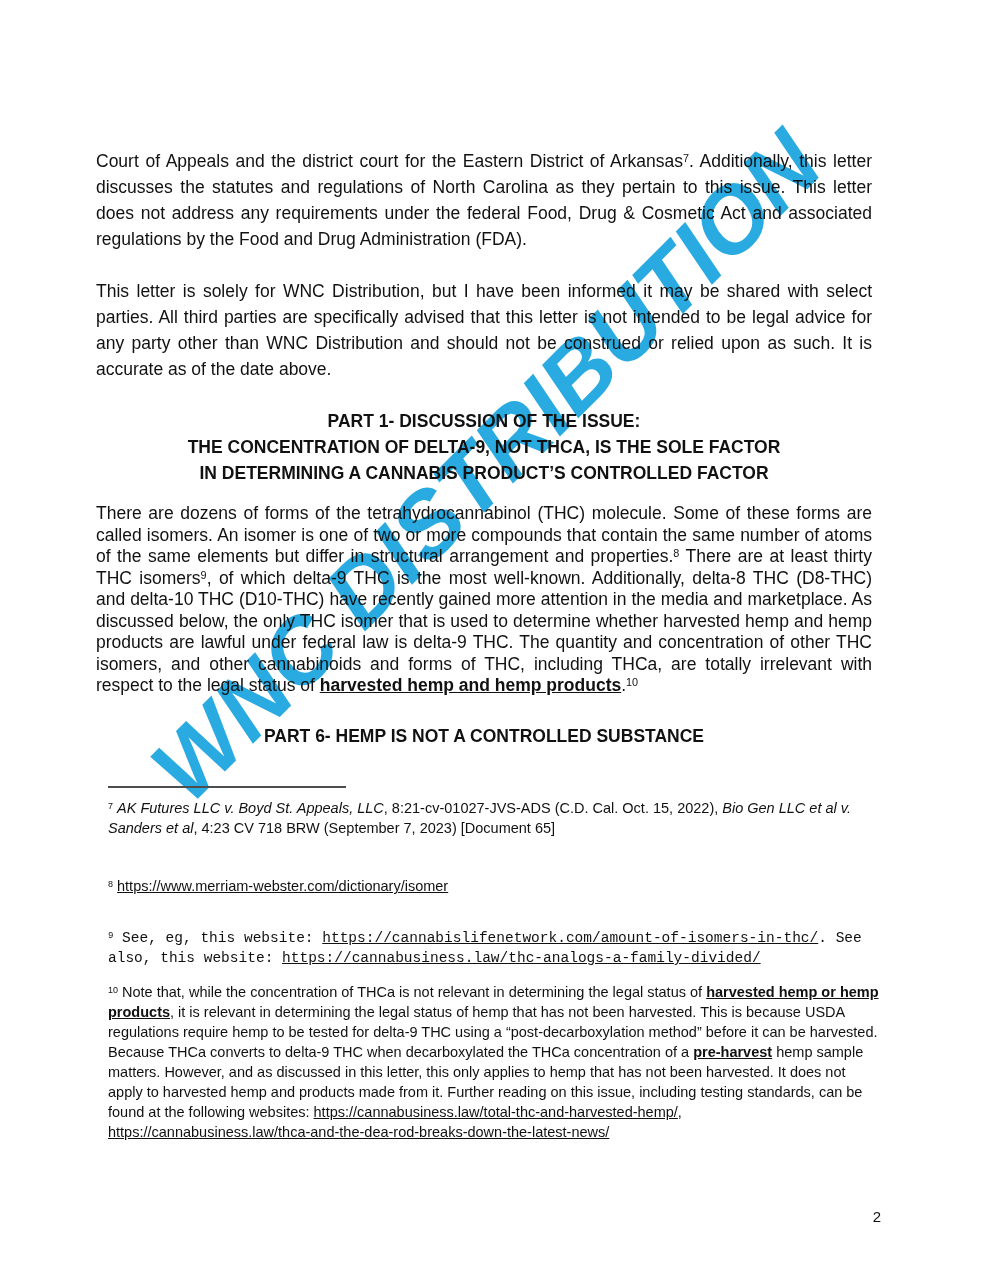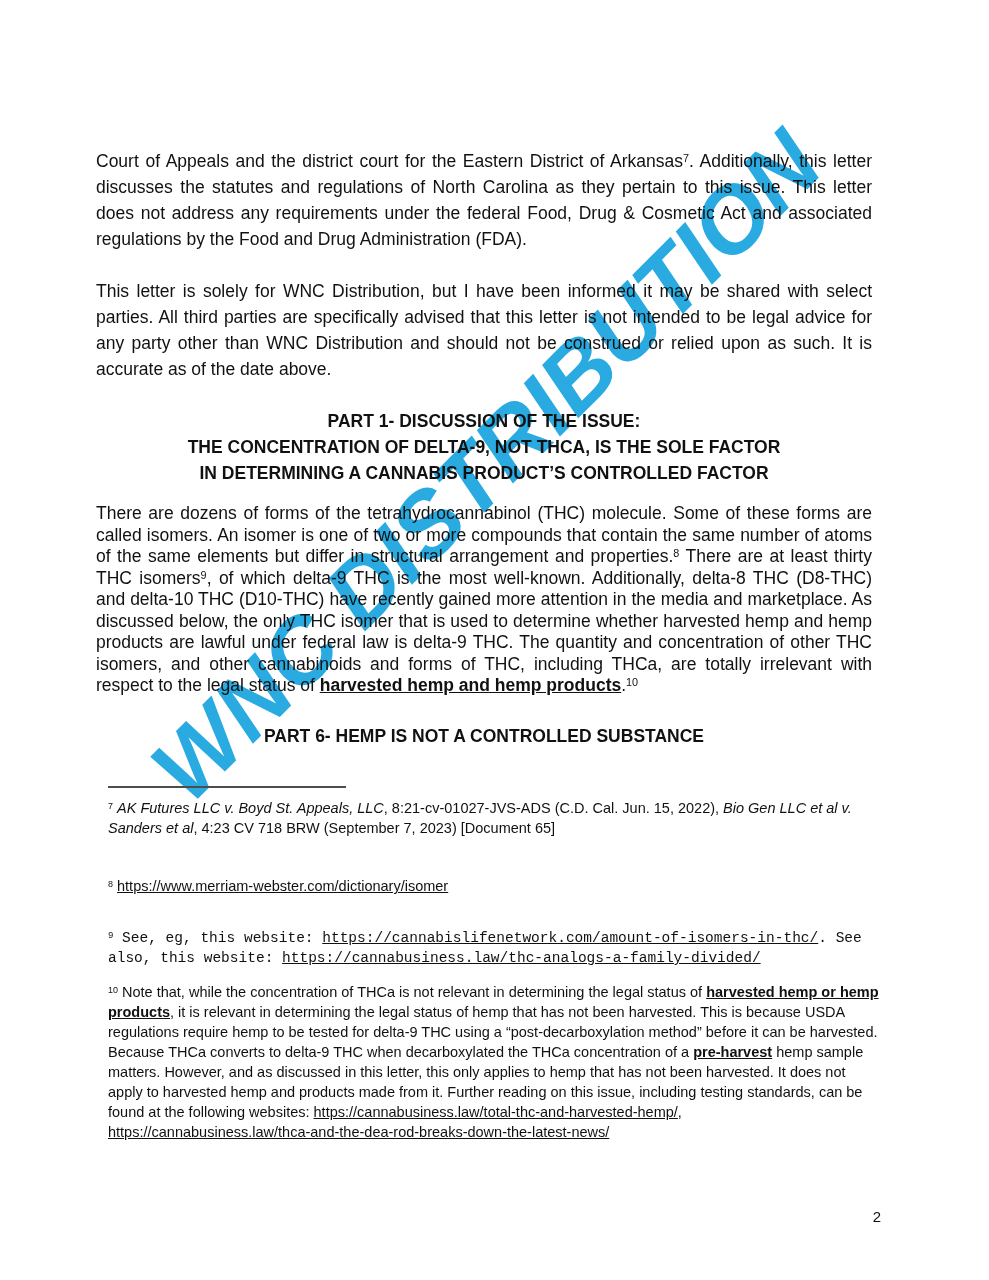--- a/index.html
+++ b/index.html
@@ -68,21 +68,21 @@
       <div>PART 1- DISCUSSION OF THE ISSUE:</div>
       <div>THE CONCENTRATION OF DELTA-9, NOT THCA, IS THE SOLE FACTOR</div>
       <div>IN DETERMINING A CANNABIS PRODUCT’S CONTROLLED FACTOR</div>
     </div>
     <p class="par tight"><span>There are dozens of forms of the tetrahydrocannabinol (THC) molecule. Some of these forms are called isomers. An isomer is one of two or more compounds that contain the same number of atoms of the same elements but differ in structural arrangement and properties.</span><span class="sup">8</span><span> There are at least thirty THC isomers</span><span class="sup">9</span><span>, of which delta-9 THC is the most well-known. Additionally, delta-8 THC (D8-THC) and delta-10 THC (D10-THC) have recently gained more attention in the media and marketplace. As discussed below, the only THC isomer that is used to determine whether harvested hemp and hemp products are lawful under federal law is delta-9 THC. The quantity and concentration of other THC isomers, and other cannabinoids and forms of THC, including THCa, are totally irrelevant with respect to the legal status of </span><span class="underline">harvested hemp and hemp products</span><span>.</span><span class="sup">10</span></p>
     <div class="heading part2">PART 6- HEMP IS NOT A CONTROLLED SUBSTANCE</div>
   </div>
 
   <div class="footnotes">
     <div class="fn-rule"></div>
-    <p class="fn fn7"><span class="sup">7</span><span> </span><span class="italic">AK Futures LLC v. Boyd St. Appeals, LLC</span><span>, 8:21-cv-01027-JVS-ADS (C.D. Cal. Jun. 15, 2022), </span><span class="italic">Bio Gen LLC et al v. Sanders et al</span><span>, 4:23 CV 718 BRW (September 7, 2023) [Document 65]</span></p>
+    <p class="fn fn7"><span class="sup">7</span><span> </span><span class="italic">AK Futures LLC v. Boyd St. Appeals, LLC</span><span>, 8:21-cv-01027-JVS-ADS (C.D. Cal. Oct. 15, 2022), </span><span class="italic">Bio Gen LLC et al v. Sanders et al</span><span>, 4:23 CV 718 BRW (September 7, 2023) [Document 65]</span></p>
     <p class="fn fn8"><span class="sup">8</span><span> </span><span class="link">https://www.merriam-webster.com/dictionary/isomer</span></p>
     <p class="fn fn9"><span class="sup">9</span><span> See, eg, this website: </span><span class="link">https://cannabislifenetwork.com/amount-of-isomers-in-thc/</span><span>. See also, this website: </span><span class="link">https://cannabusiness.law/thc-analogs-a-family-divided/</span></p>
     <p class="fn fn10"><span class="sup">10</span><span> Note that, while the concentration of THCa is not relevant in determining the legal status of </span><span class="underline">harvested hemp or hemp products</span><span>, it is relevant in determining the legal status of hemp that has not been harvested. This is because USDA regulations require hemp to be tested for delta-9 THC using a “post-decarboxylation method” before it can be harvested. Because THCa converts to delta-9 THC when decarboxylated the THCa concentration of a </span><span class="underline">pre-harvest</span><span> hemp sample matters. However, and as discussed in this letter, this only applies to hemp that has not been harvested. It does not apply to harvested hemp and products made from it. Further reading on this issue, including testing standards, can be found at the following websites: </span><span class="link">https://cannabusiness.law/total-thc-and-harvested-hemp/</span><span>, </span><span class="link">https://cannabusiness.law/thca-and-the-dea-rod-breaks-down-the-latest-news/</span></p>
   </div>
 
   <div class="page-number">2</div>
 
 </div>
 
 </body></html>

